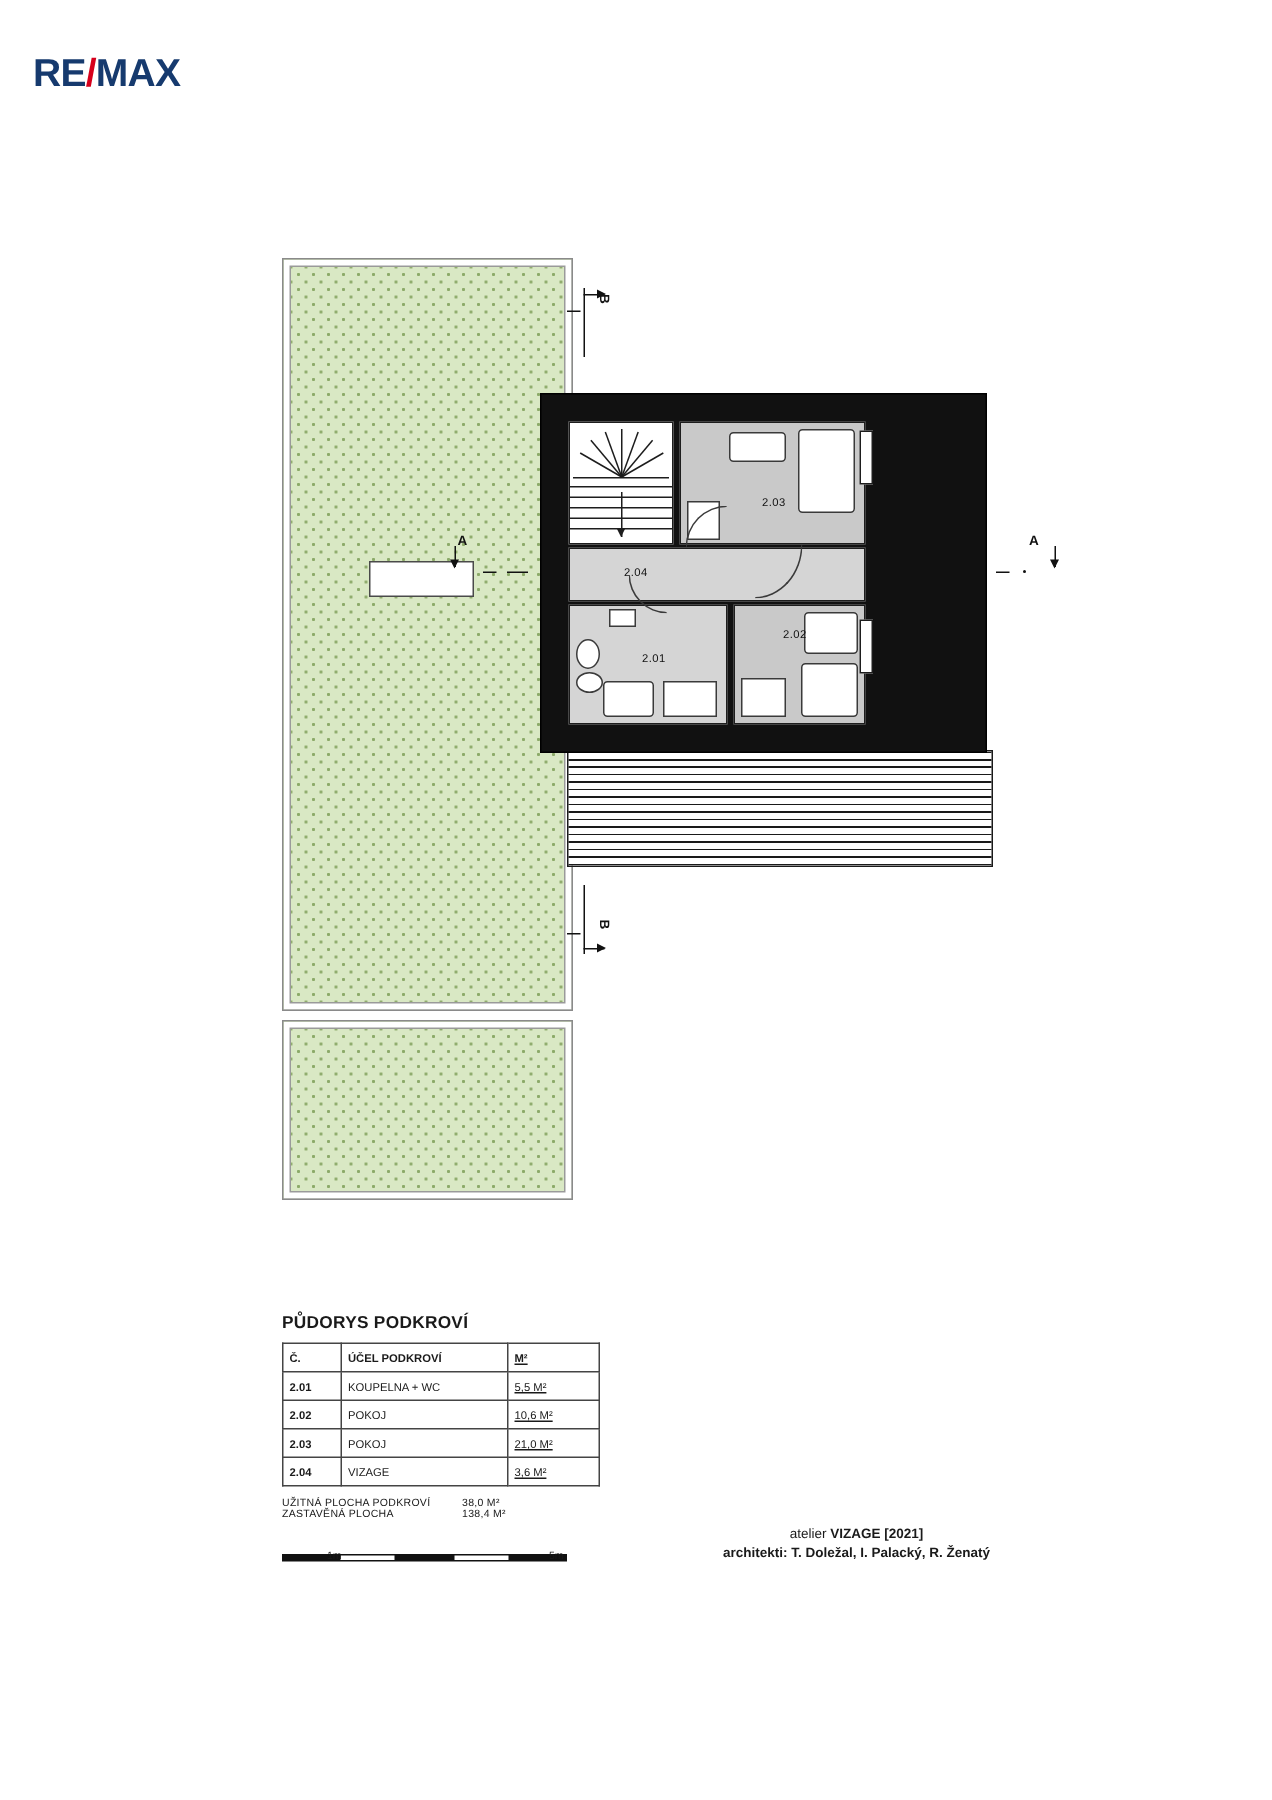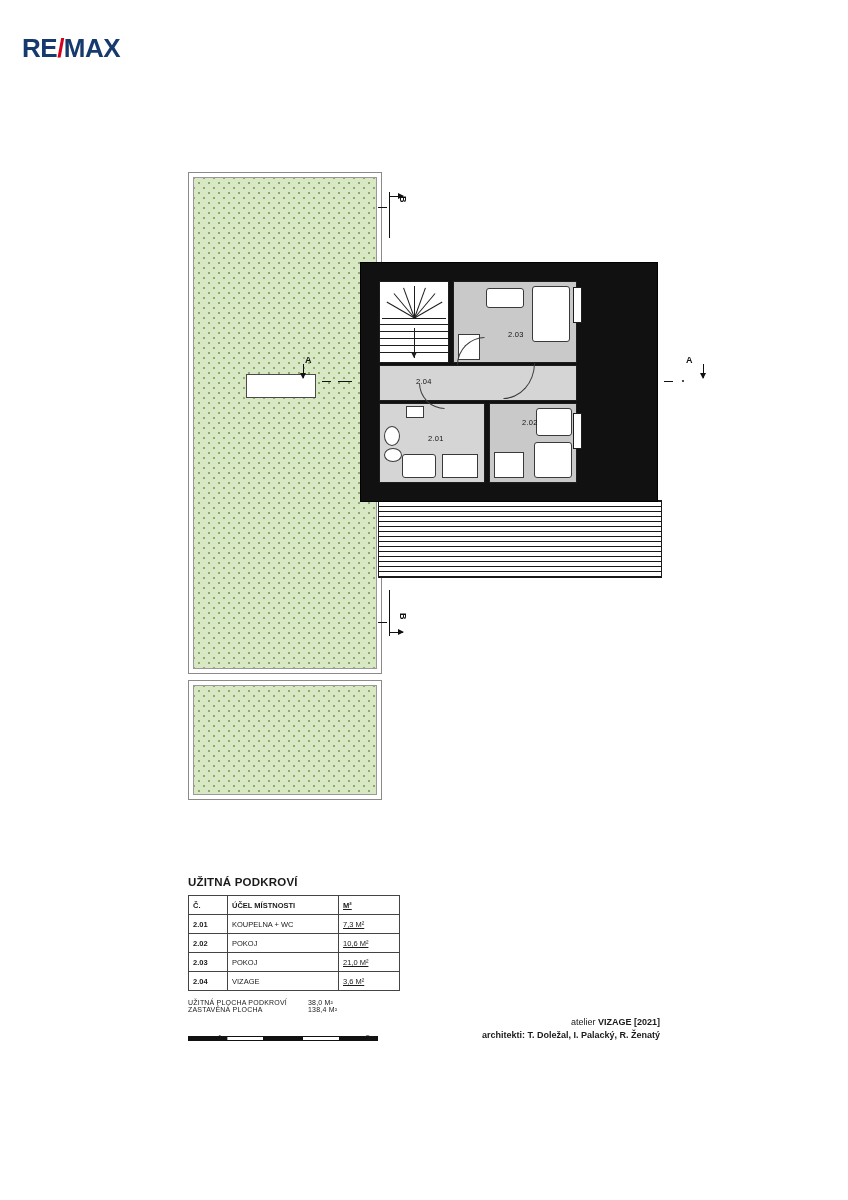--- a/index.html
+++ b/index.html
@@ -165,21 +165,21 @@
   #scalebar .seg { position:absolute; top:4px; height:5px; }
   #scalebar .blk { background:#111; }
   #scalebar .wht { background:#ffffff; border:1px solid #111; box-sizing:border-box; }
   #scalebar .lab { position:absolute; font-size:7px; top:2px; }
 
   
   #credits {
     position:absolute; right:188px; top:1016px; text-align:right;
     font-size:9px; font-weight:bold; line-height:1.45;
   }
-  #credits .line1 { font-weight:normal; }
+  #credits .line1 { font-weight:normal;text-align:center; }
   #credits .line1 b { font-weight:bold; }
 </style>
 </head>
 <body>
 
 <div class="logo">
   <span class="re">RE</span><span class="sl">/</span><span class="max">MAX</span>
 </div>
 
 <div class="plan">
@@ -271,35 +271,35 @@
   <div>
     <div class="tick-v" style="left:389px; top:590px; height:46px;"></div>
     <div class="arrowright" style="left:389px; top:632px;"></div>
     <div class="dash-h" style="left:378px; top:622px; width:9px;"></div>
     <span class="secmark" style="left:408px; top:613px; transform:rotate(90deg); transform-origin:left top;">B</span>
   </div>
 
 </div>
 
 <div id="legend">
-  <h2>UŽITNÁ PODKROVÍ</h2>
+  <h2>PŮDORYS PODKROVÍ</h2>
 
   <table class="rooms">
     <thead>
       <tr>
         <th class="num">Č.</th>
-        <th>ÚČEL MÍSTNOSTI</th>
+        <th>ÚČEL PODKROVÍ</th>
         <th class="area">M²</th>
       </tr>
     </thead>
     <tbody>
       <tr>
         <td class="num">2.01</td>
         <td>KOUPELNA + WC</td>
-        <td class="area">7,3 M²</td>
+        <td class="area">5,5 M²</td>
       </tr>
       <tr>
         <td class="num">2.02</td>
         <td>POKOJ</td>
         <td class="area">10,6 M²</td>
       </tr>
       <tr>
         <td class="num">2.03</td>
         <td>POKOJ</td>
         <td class="area">21,0 M²</td>

